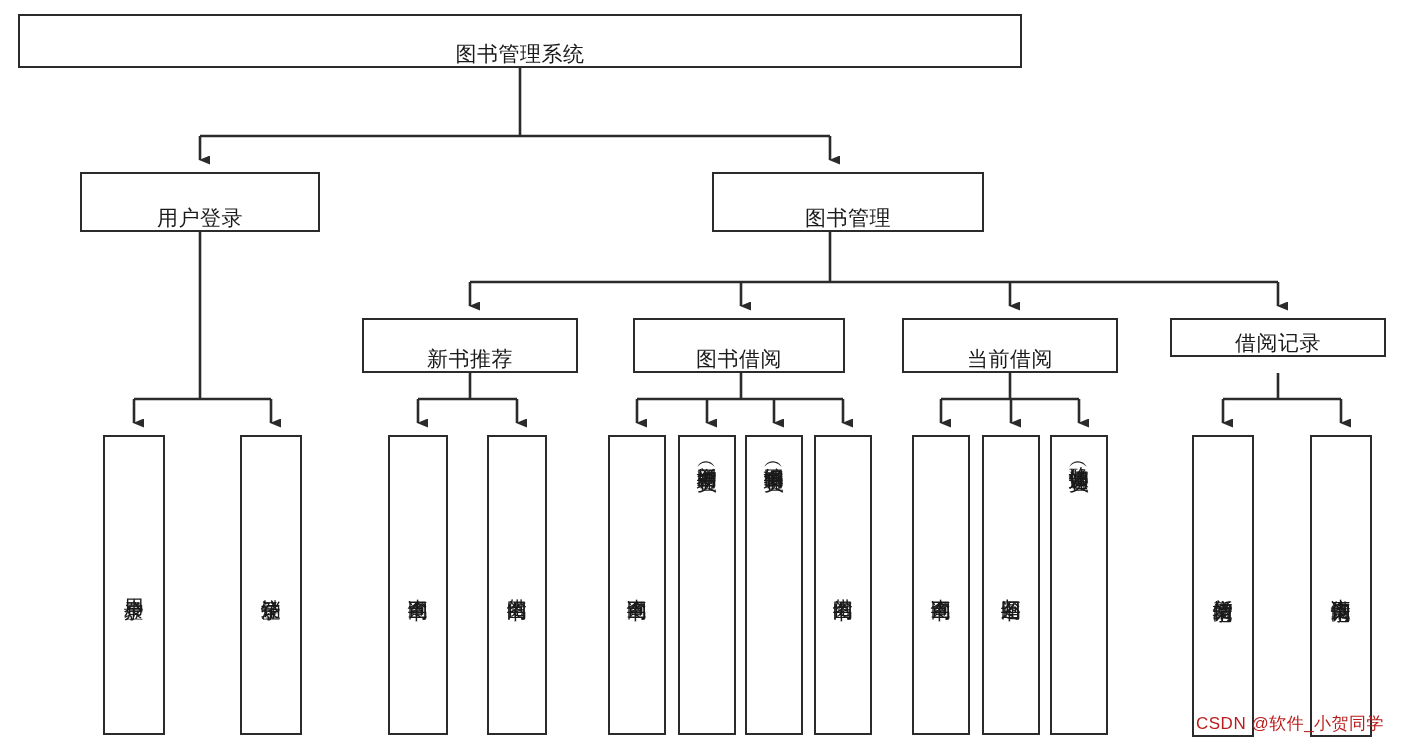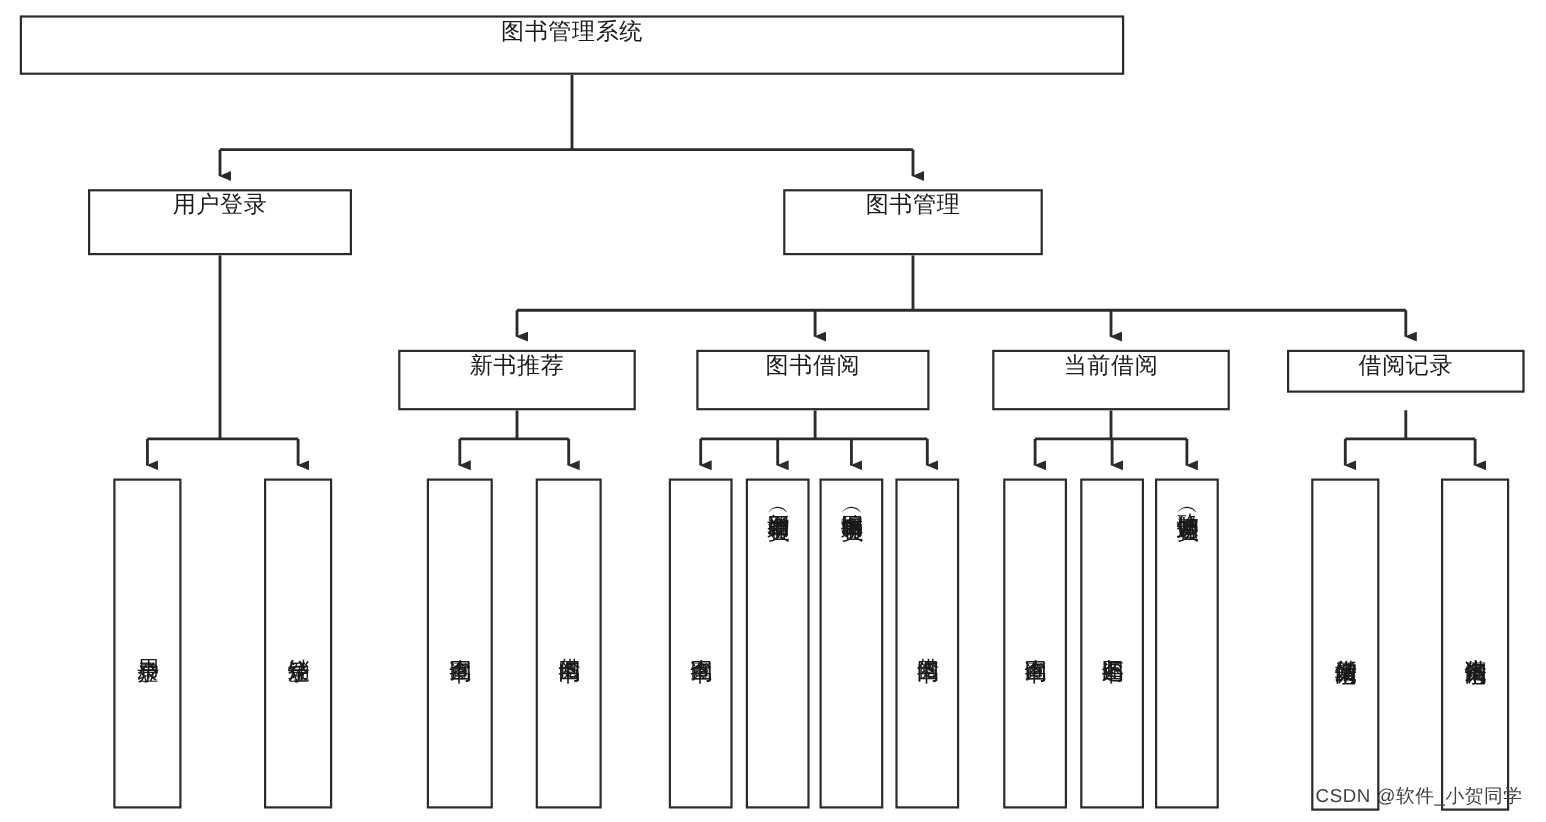--- a/index.html
+++ b/index.html
@@ -22,21 +22,21 @@
     width: 1405px;
     height: 747px;
     pointer-events: none;
   }
   .node {
     position: absolute;
     box-sizing: border-box;
     background: #ffffff;
     border: 2px solid #2b2b2b;
     display: flex;
-    align-items: flex-start;
+    align-items: flex-end;
     justify-content: center;
     color: #1a1a1a;
   }
   .node.horiz .label {
     font-size: 21px;
     line-height: 1.2;
     letter-spacing: 0.5px;
     white-space: nowrap;
   }
   .node.vert {
@@ -54,21 +54,21 @@
   }
   .node.vert.mid {
     align-items: center;
     padding-top: 0;
   }
   .watermark {
     position: absolute;
     left: 1196px;
     top: 712px;
     font-size: 17px;
-    color: #404040;
+    color: #b91c1c;
     white-space: nowrap;
     letter-spacing: 0.5px;
   }
 </style>
 </head>
 <body>
 
 <div id="canvas">
 
   <svg id="edges" viewBox="0 0 1405 747" xmlns="http://www.w3.org/2000/svg">
@@ -107,21 +107,21 @@
       </g>
   </svg>
 
   <div id="nodes">
       <div class="node horiz" style="left: 18px; top: 14px; width: 1004px; height: 54px;">
         <span class="label">图书管理系统</span>
       </div>
       <div class="node horiz" style="left: 80px; top: 172px; width: 240px; height: 60px;">
         <span class="label">用户登录</span>
       </div>
-      <div class="node horiz" style="left: 712px; top: 172px; width: 236px; height: 60px;">
+      <div class="node horiz" style="left: 712px; top: 172px; width: 272px; height: 60px;">
         <span class="label">图书管理</span>
       </div>
       <div class="node horiz" style="left: 362px; top: 318px; width: 216px; height: 55px;">
         <span class="label">新书推荐</span>
       </div>
       <div class="node horiz" style="left: 633px; top: 318px; width: 212px; height: 55px;">
         <span class="label">图书借阅</span>
       </div>
       <div class="node horiz" style="left: 902px; top: 318px; width: 216px; height: 55px;">
         <span class="label">当前借阅</span>

